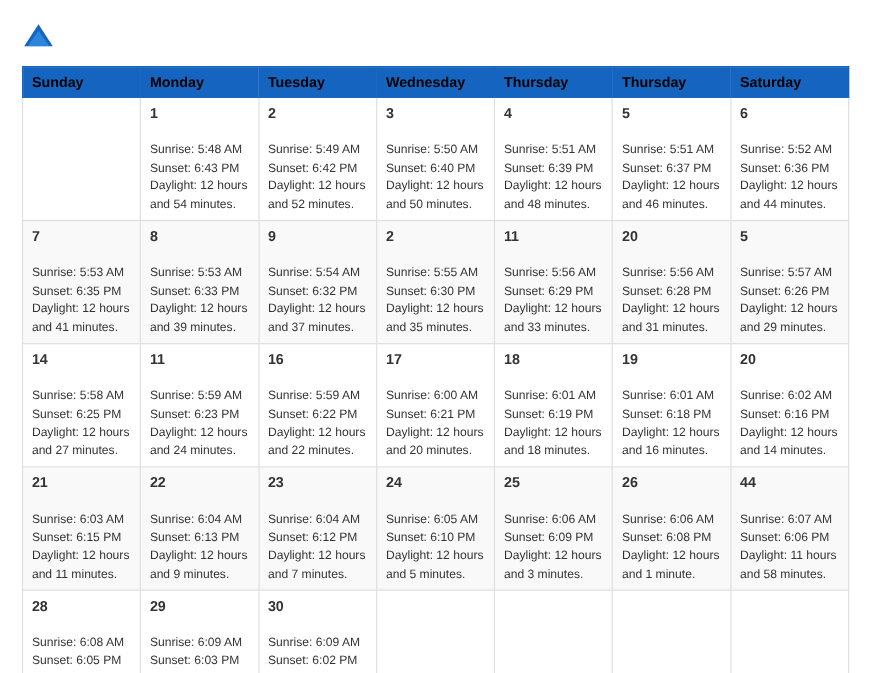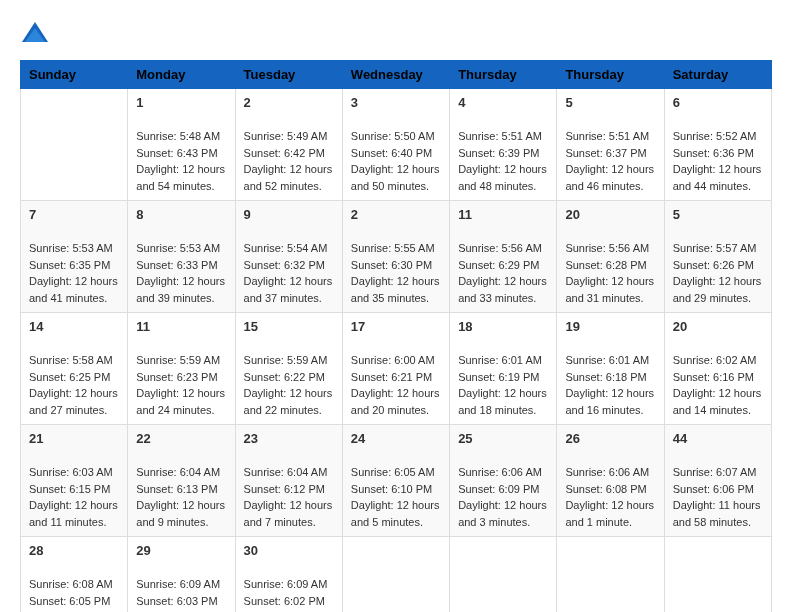--- a/index.html
+++ b/index.html
@@ -172,21 +172,21 @@
       <tr>
         <td>
           <span class="day-num">14</span>
           <div class="day-info">Sunrise: 5:58 AM<br>Sunset: 6:25 PM<br>Daylight: 12 hours<br>and 27 minutes.</div>
         </td>
         <td>
           <span class="day-num">11</span>
           <div class="day-info">Sunrise: 5:59 AM<br>Sunset: 6:23 PM<br>Daylight: 12 hours<br>and 24 minutes.</div>
         </td>
         <td>
-          <span class="day-num">15</span>
+          <span class="day-num">16</span>
           <div class="day-info">Sunrise: 5:59 AM<br>Sunset: 6:22 PM<br>Daylight: 12 hours<br>and 22 minutes.</div>
         </td>
         <td>
           <span class="day-num">17</span>
           <div class="day-info">Sunrise: 6:00 AM<br>Sunset: 6:21 PM<br>Daylight: 12 hours<br>and 20 minutes.</div>
         </td>
         <td>
           <span class="day-num">18</span>
           <div class="day-info">Sunrise: 6:01 AM<br>Sunset: 6:19 PM<br>Daylight: 12 hours<br>and 18 minutes.</div>
         </td>

